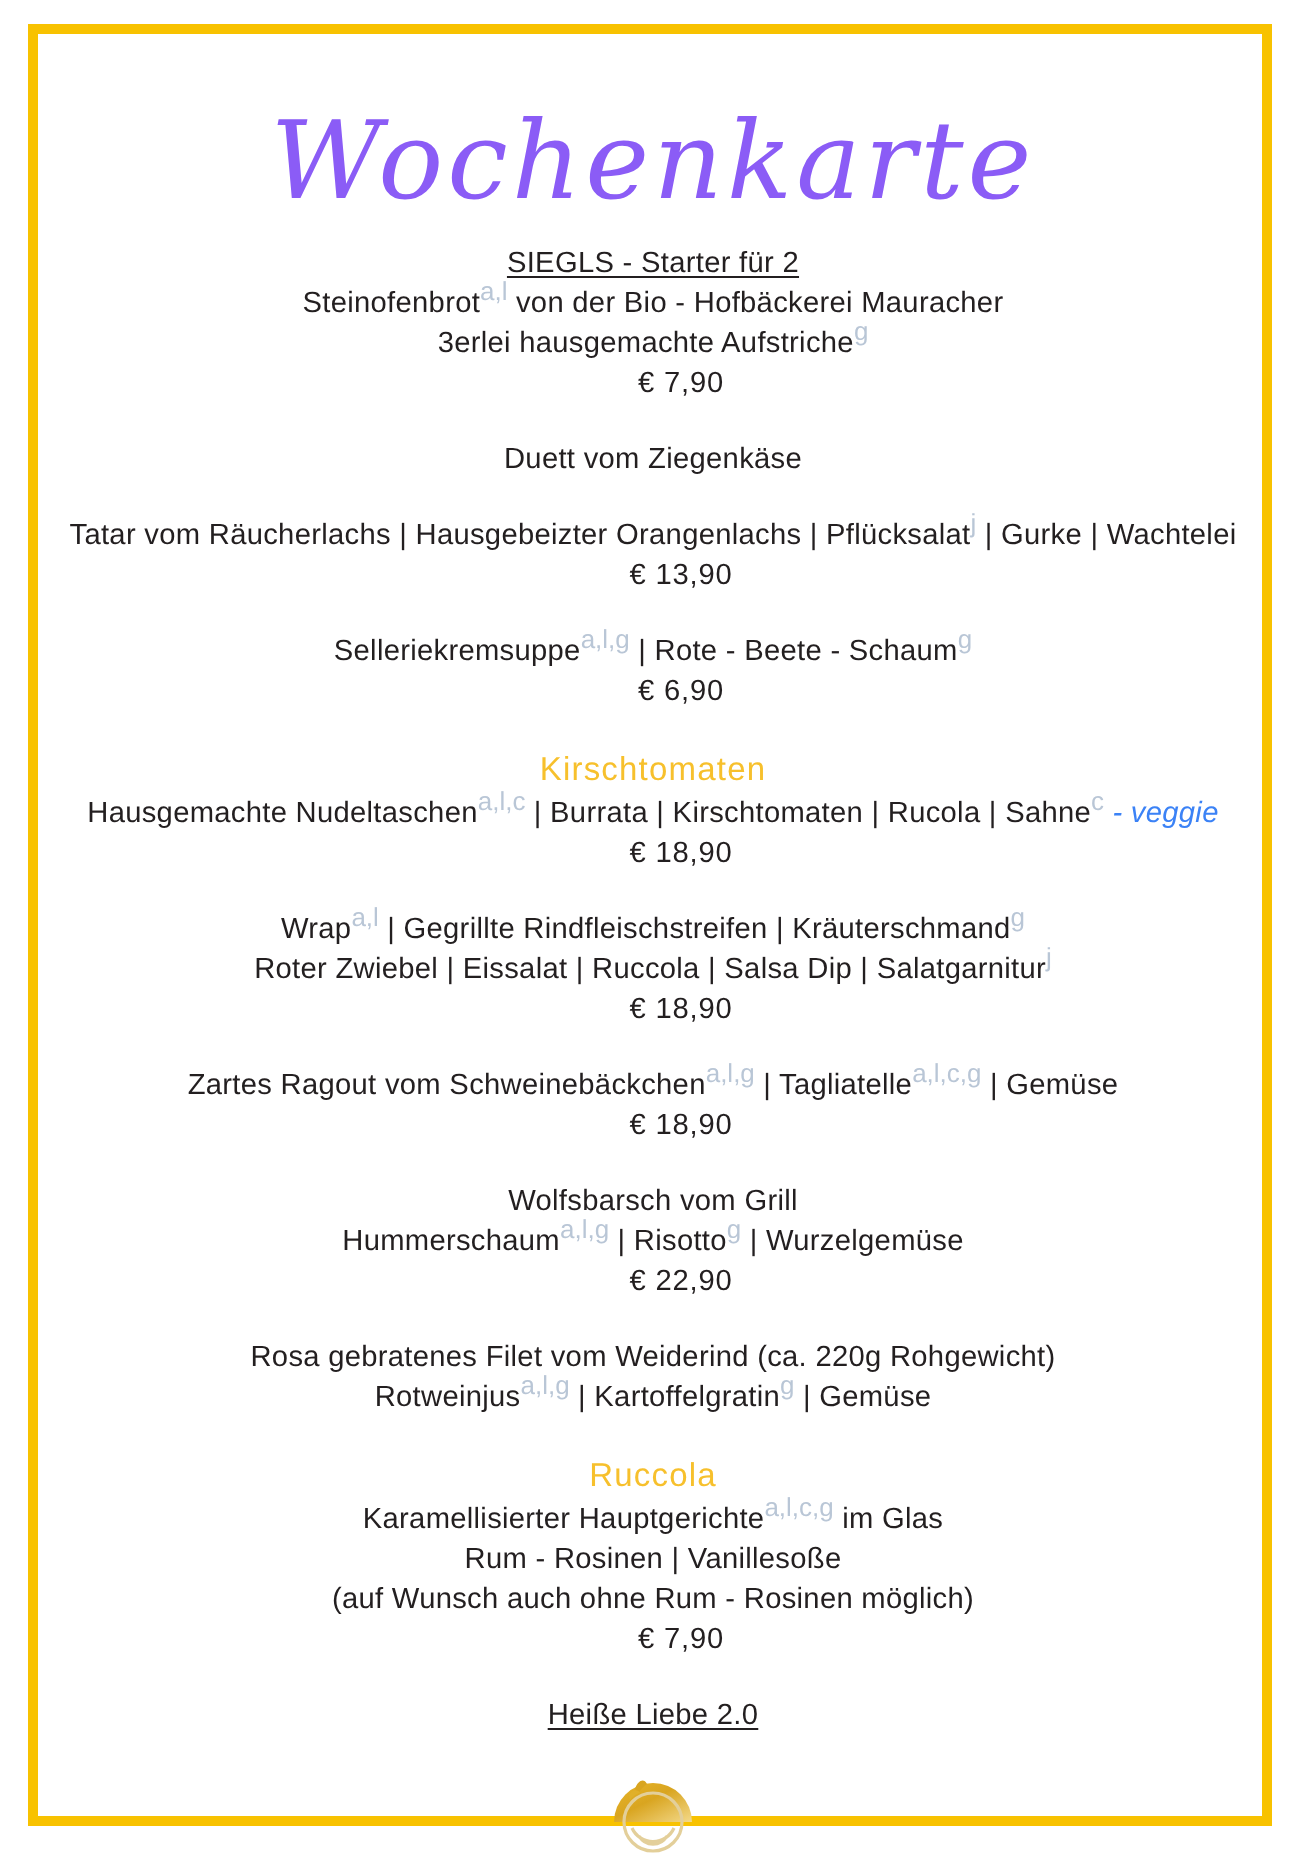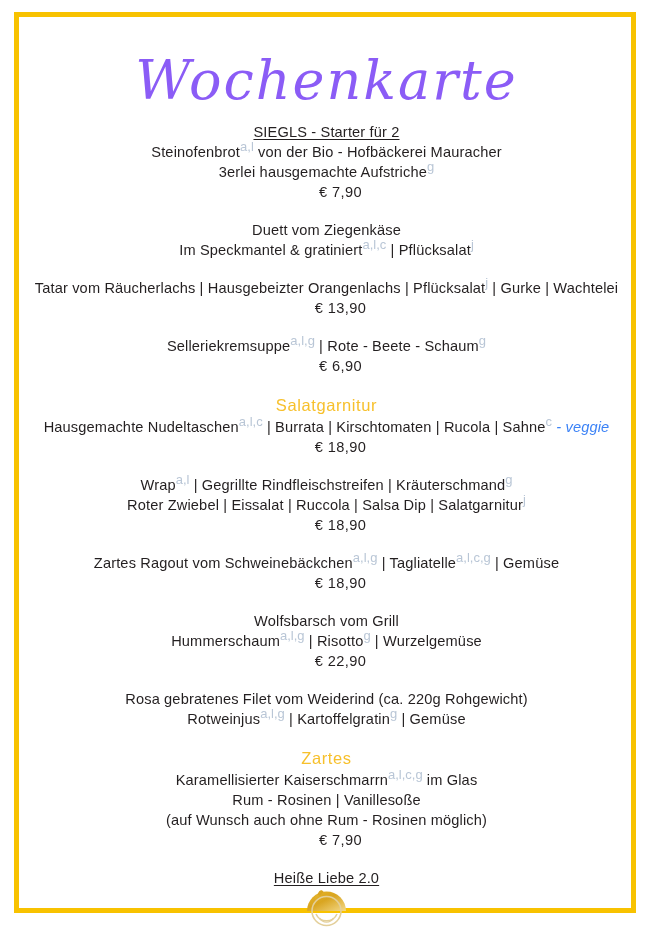--- a/index.html
+++ b/index.html
@@ -124,31 +124,30 @@
     <div class="menu-title">Wochenkarte</div>
     <div id="sections-root">
         <div class="dish">
           <div class="line underline"><span>SIEGLS - Starter für 2</span></div>
           <div class="line"><span>Steinofenbrot</span><span class="allerg">a,l</span><span> von der Bio - Hofbäckerei Mauracher</span></div>
           <div class="line"><span>3erlei hausgemachte Aufstriche</span><span class="allerg">g</span></div>
           <div class="line price"><span>€ 7,90</span></div>
         </div>
         <div class="dish">
           <div class="line"><span>Duett vom Ziegenkäse</span></div>
-          <div class="line"><span>Im Speckmantel &amp; gratiniert</span><span class="allerg">a,l,c</span><span> | Pflücksalat</span><span class="allerg">j</span></div>
         </div>
         <div class="dish">
           <div class="line"><span>Tatar vom Räucherlachs | Hausgebeizter Orangenlachs | Pflücksalat</span><span class="allerg">j</span><span> | Gurke | Wachtelei</span></div>
           <div class="line price"><span>€ 13,90</span></div>
         </div>
         <div class="dish">
           <div class="line"><span>Selleriekremsuppe</span><span class="allerg">a,l,g</span><span> |  Rote - Beete - Schaum</span><span class="allerg">g</span></div>
           <div class="line price"><span>€ 6,90</span></div>
         </div>
-        <div class="section-heading gap-before">Salatgarnitur</div>
+        <div class="section-heading gap-before">Kirschtomaten</div>
         <div class="dish">
           <div class="line"><span>Hausgemachte Nudeltaschen</span><span class="allerg">a,l,c</span><span> | Burrata | Kirschtomaten | Rucola | Sahne</span><span class="allerg">c</span><span class="veggie"> - veggie</span></div>
           <div class="line price"><span>€ 18,90</span></div>
         </div>
         <div class="dish">
           <div class="line"><span>Wrap</span><span class="allerg">a,l</span><span> | Gegrillte Rindfleischstreifen | Kräuterschmand</span><span class="allerg">g</span></div>
           <div class="line"><span>Roter Zwiebel | Eissalat | Ruccola | Salsa Dip | Salatgarnitur</span><span class="allerg">j</span></div>
           <div class="line price"><span>€ 18,90</span></div>
         </div>
         <div class="dish">
@@ -157,23 +156,23 @@
         </div>
         <div class="dish">
           <div class="line"><span>Wolfsbarsch vom Grill</span></div>
           <div class="line"><span>Hummerschaum</span><span class="allerg">a,l,g</span><span> | Risotto</span><span class="allerg">g</span><span> | Wurzelgemüse</span></div>
           <div class="line price"><span>€ 22,90</span></div>
         </div>
         <div class="dish">
           <div class="line"><span>Rosa gebratenes Filet vom Weiderind (ca. 220g Rohgewicht)</span></div>
           <div class="line"><span>Rotweinjus</span><span class="allerg">a,l,g</span><span> | Kartoffelgratin</span><span class="allerg">g</span><span> | Gemüse</span></div>
         </div>
-        <div class="section-heading gap-before">Zartes</div>
-        <div class="dish">
-          <div class="line"><span>Karamellisierter Kaiserschmarrn</span><span class="allerg">a,l,c,g</span><span> im Glas</span></div>
+        <div class="section-heading gap-before">Ruccola</div>
+        <div class="dish">
+          <div class="line"><span>Karamellisierter Hauptgerichte</span><span class="allerg">a,l,c,g</span><span> im Glas</span></div>
           <div class="line"><span>Rum - Rosinen | Vanillesoße</span></div>
           <div class="line"><span>(auf Wunsch auch ohne Rum - Rosinen möglich)</span></div>
           <div class="line price"><span>€ 7,90</span></div>
         </div>
         <div class="dish">
           <div class="line underline"><span>Heiße Liebe 2.0</span></div>
         </div>
       </div>
   </div>
 

